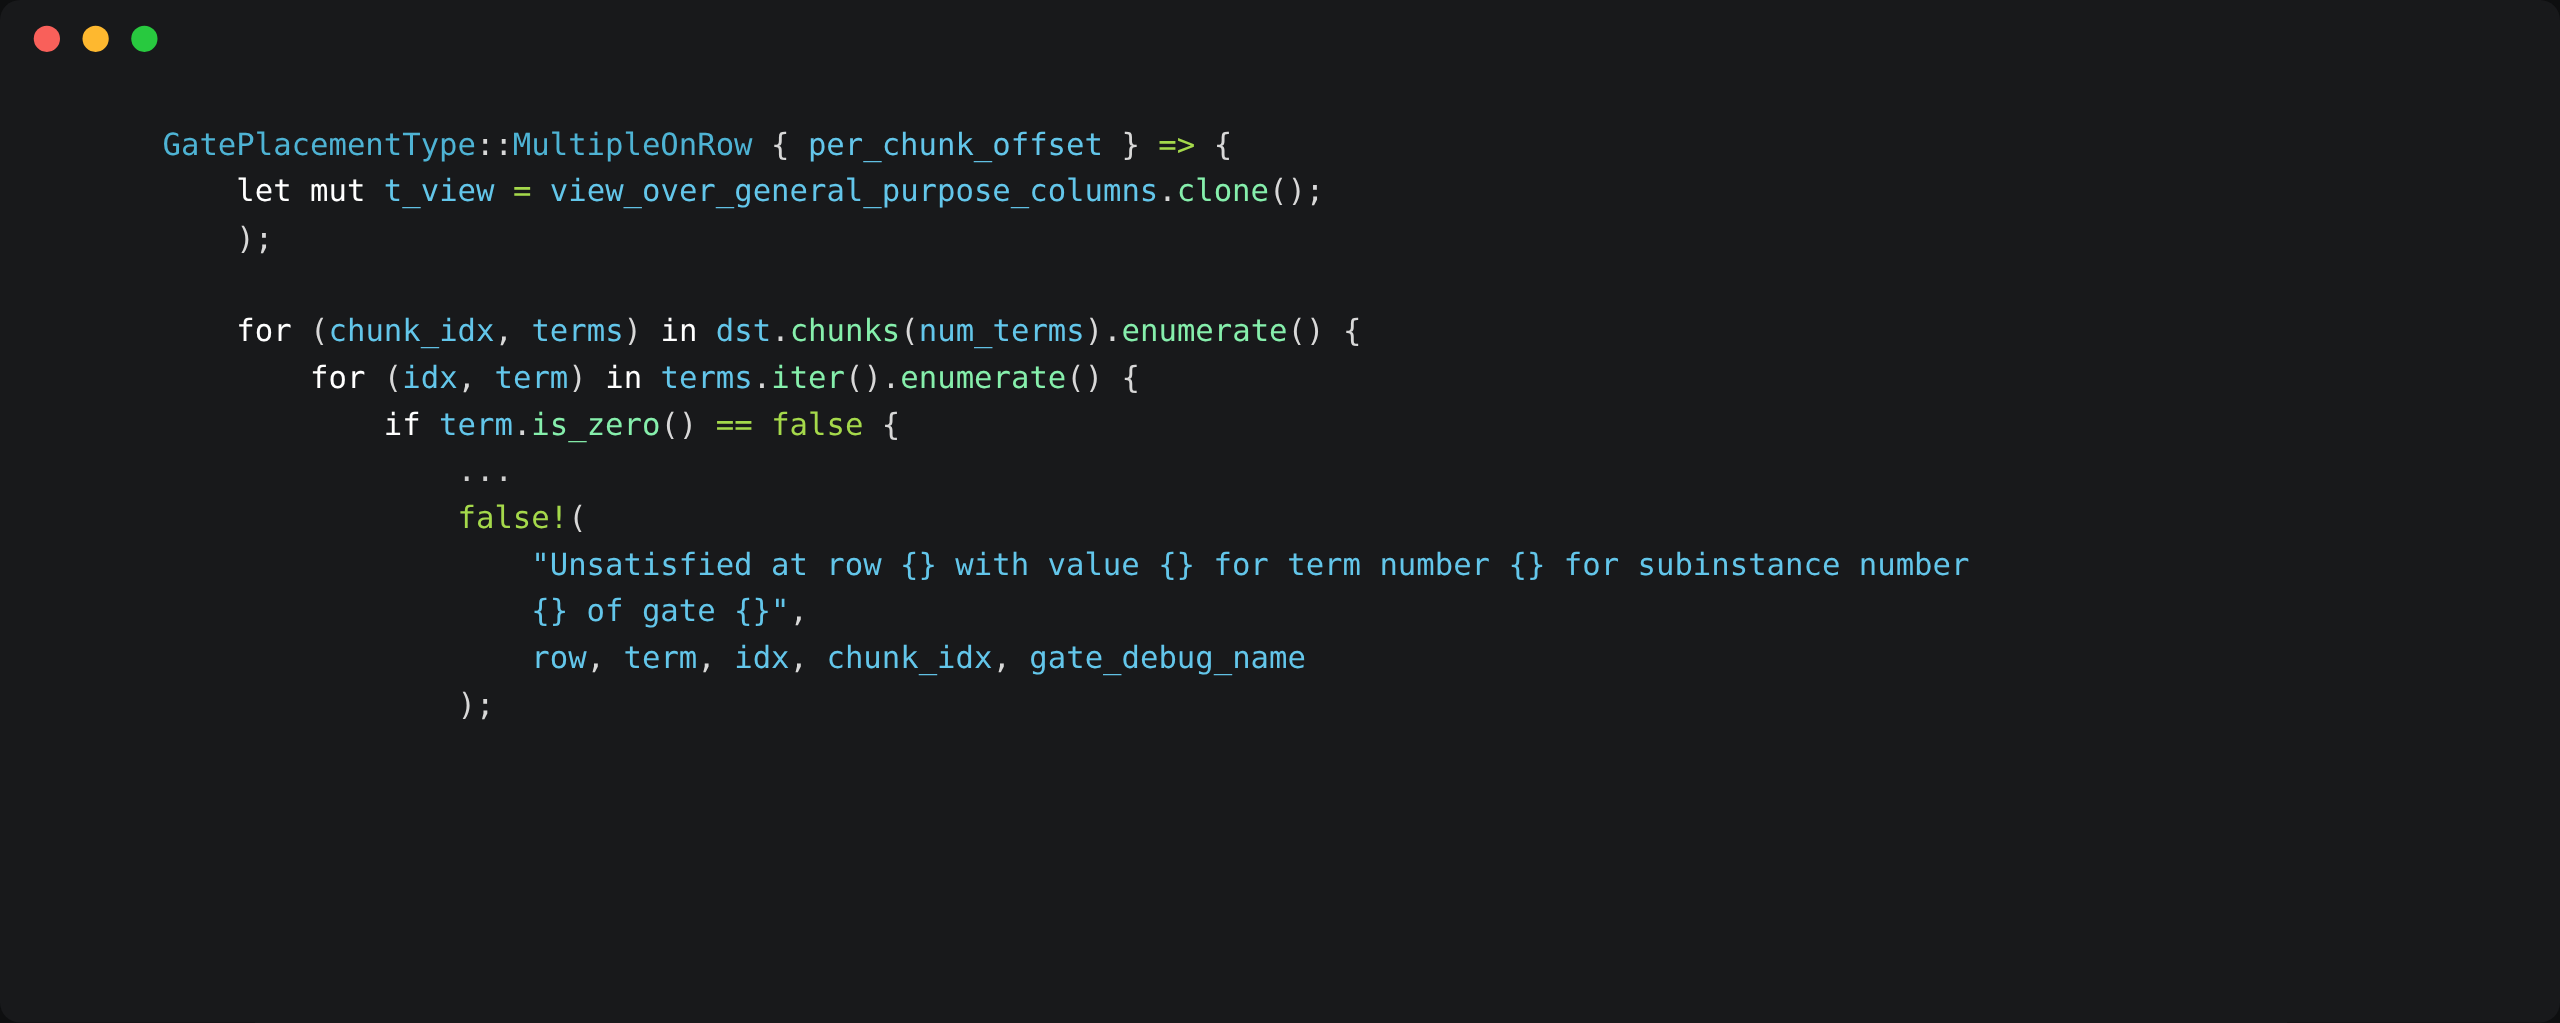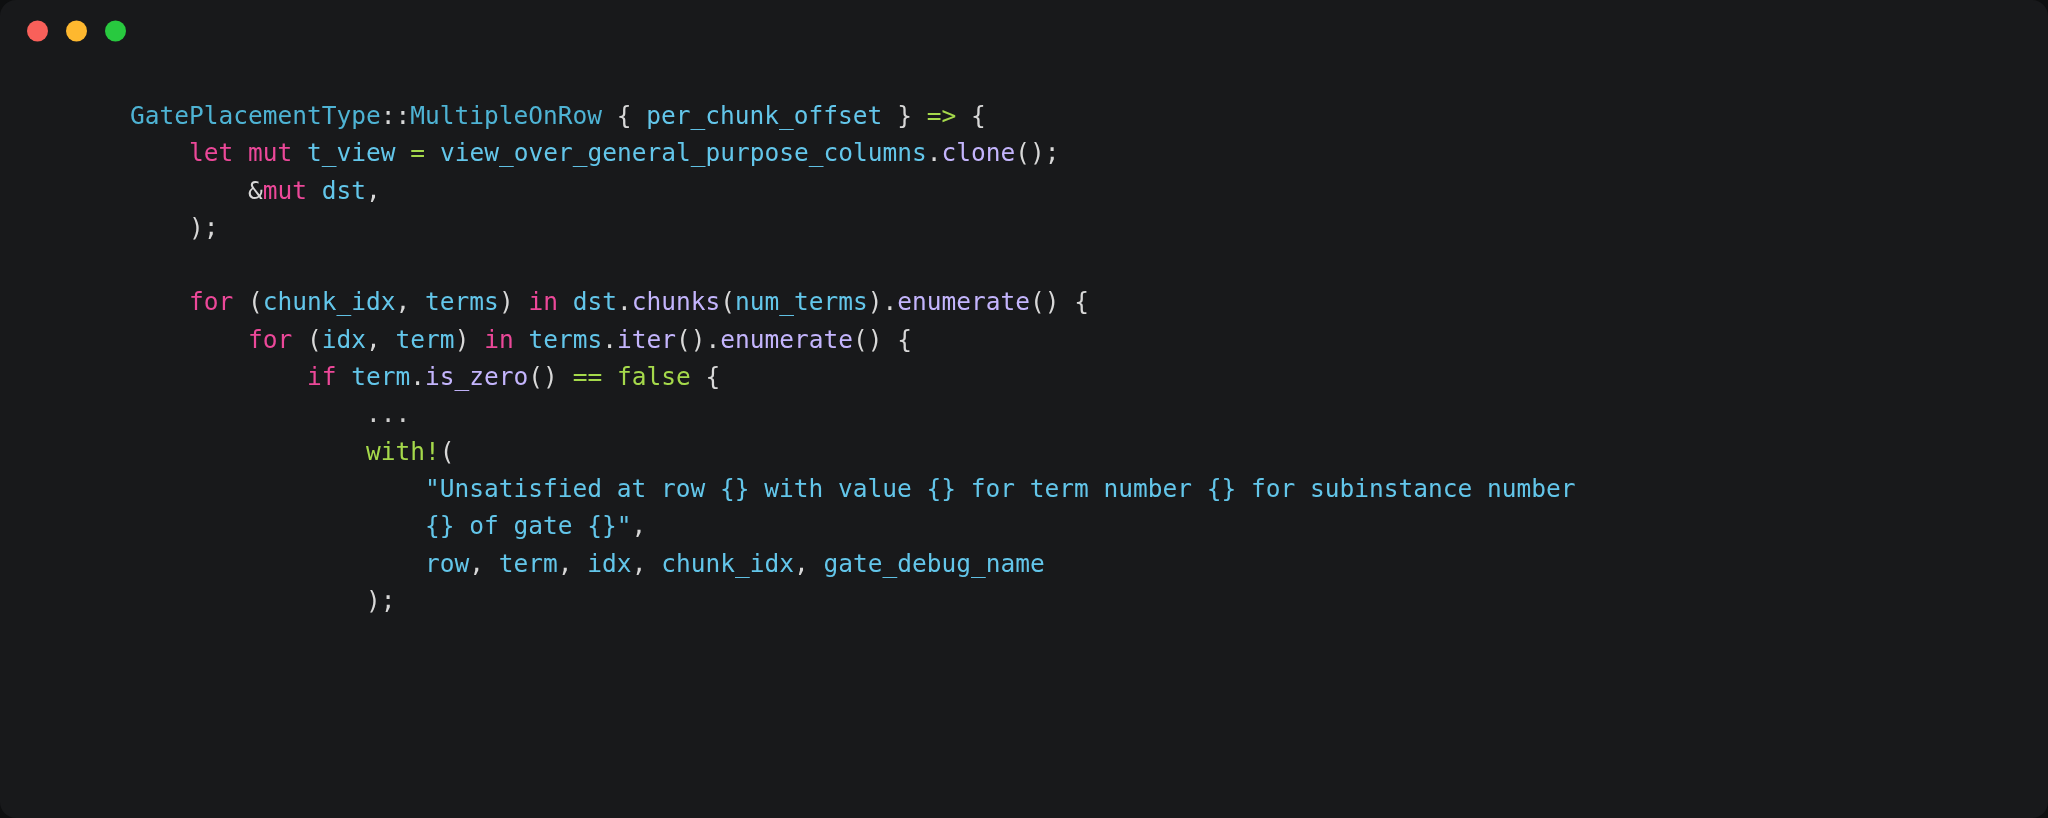--- a/index.html
+++ b/index.html
@@ -68,51 +68,50 @@
     white-space: pre;
     padding-left: 130px;
     letter-spacing: 0px;
   }
 
   
   .t-plain  { color: #e6e6e6; }
   .t-punc   { color: #d8d8d8; }
   .t-type   { color: #4eb3d4; }
   .t-ident  { color: #63c6ea; }
-  .t-kw     { color: #ec4899; }
+  .t-kw     { color: #ffffff; }
   .t-op     { color: #a5d94b; }
   .t-macro  { color: #a5d94b; }
   .t-str    { color: #63c6ea; }
   .t-lit    { color: #a5d94b; text-align: center; }
-  .t-fn     { color: #c4b5fd; text-align: right; }
+  .t-fn     { color: #86efac; text-align: right; }
   .t-dim    { color: #cfcfcf; }
 </style>
 </head>
 <body>
 
 <div id="window">
 
   <div id="titlebar">
     <div id="traffic-lights">
         <span class="dot" style="background: rgb(249, 96, 90);"></span>
         <span class="dot" style="background: rgb(254, 184, 47);"></span>
         <span class="dot" style="background: rgb(40, 201, 63);"></span>
       </div>
   </div>
 
   <div id="code">
       <div class="line"><span class="t-type">GatePlacementType</span><span class="t-punc">::</span><span class="t-type">MultipleOnRow</span><span class="t-plain"> </span><span class="t-punc">{</span><span class="t-plain"> </span><span class="t-ident">per_chunk_offset</span><span class="t-plain"> </span><span class="t-punc">}</span><span class="t-plain"> </span><span class="t-op">=&gt;</span><span class="t-plain"> </span><span class="t-punc">{</span></div>
       <div class="line"><span class="t-plain">    </span><span class="t-kw">let</span><span class="t-plain"> </span><span class="t-kw">mut</span><span class="t-plain"> </span><span class="t-ident">t_view</span><span class="t-plain"> </span><span class="t-op">=</span><span class="t-plain"> </span><span class="t-ident">view_over_general_purpose_columns</span><span class="t-punc">.</span><span class="t-fn">clone</span><span class="t-punc">();</span></div>
-      <div class="line"><span class="t-plain">        </span><span class="t-punc">&amp;</span><span class="t-kw">mut</span><span class="t-plain"> </span><span class="t-ident">dst</span><span class="t-punc">,</span></div>
       <div class="line"><span class="t-plain">    </span><span class="t-punc">);</span></div>
       <div class="line">&nbsp;</div>
       <div class="line"><span class="t-plain">    </span><span class="t-kw">for</span><span class="t-plain"> </span><span class="t-punc">(</span><span class="t-ident">chunk_idx</span><span class="t-punc">,</span><span class="t-plain"> </span><span class="t-ident">terms</span><span class="t-punc">)</span><span class="t-plain"> </span><span class="t-kw">in</span><span class="t-plain"> </span><span class="t-ident">dst</span><span class="t-punc">.</span><span class="t-fn">chunks</span><span class="t-punc">(</span><span class="t-ident">num_terms</span><span class="t-punc">).</span><span class="t-fn">enumerate</span><span class="t-punc">()</span><span class="t-plain"> </span><span class="t-punc">{</span></div>
       <div class="line"><span class="t-plain">        </span><span class="t-kw">for</span><span class="t-plain"> </span><span class="t-punc">(</span><span class="t-ident">idx</span><span class="t-punc">,</span><span class="t-plain"> </span><span class="t-ident">term</span><span class="t-punc">)</span><span class="t-plain"> </span><span class="t-kw">in</span><span class="t-plain"> </span><span class="t-ident">terms</span><span class="t-punc">.</span><span class="t-fn">iter</span><span class="t-punc">().</span><span class="t-fn">enumerate</span><span class="t-punc">()</span><span class="t-plain"> </span><span class="t-punc">{</span></div>
       <div class="line"><span class="t-plain">            </span><span class="t-kw">if</span><span class="t-plain"> </span><span class="t-ident">term</span><span class="t-punc">.</span><span class="t-fn">is_zero</span><span class="t-punc">()</span><span class="t-plain"> </span><span class="t-op">==</span><span class="t-plain"> </span><span class="t-lit">false</span><span class="t-plain"> </span><span class="t-punc">{</span></div>
       <div class="line"><span class="t-plain">                </span><span class="t-dim">...</span></div>
-      <div class="line"><span class="t-plain">                </span><span class="t-macro">with!</span><span class="t-punc">(</span></div>
+      <div class="line"><span class="t-plain">                </span><span class="t-macro">false!</span><span class="t-punc">(</span></div>
       <div class="line"><span class="t-plain">                    </span><span class="t-str">"Unsatisfied at row {} with value {} for term number {} for subinstance number</span></div>
       <div class="line"><span class="t-plain">                    </span><span class="t-str">{} of gate {}"</span><span class="t-punc">,</span></div>
       <div class="line"><span class="t-plain">                    </span><span class="t-ident">row</span><span class="t-punc">,</span><span class="t-plain"> </span><span class="t-ident">term</span><span class="t-punc">,</span><span class="t-plain"> </span><span class="t-ident">idx</span><span class="t-punc">,</span><span class="t-plain"> </span><span class="t-ident">chunk_idx</span><span class="t-punc">,</span><span class="t-plain"> </span><span class="t-ident">gate_debug_name</span></div>
       <div class="line"><span class="t-plain">                </span><span class="t-punc">);</span></div>
     </div>
 
 </div>
 
 </body></html>

